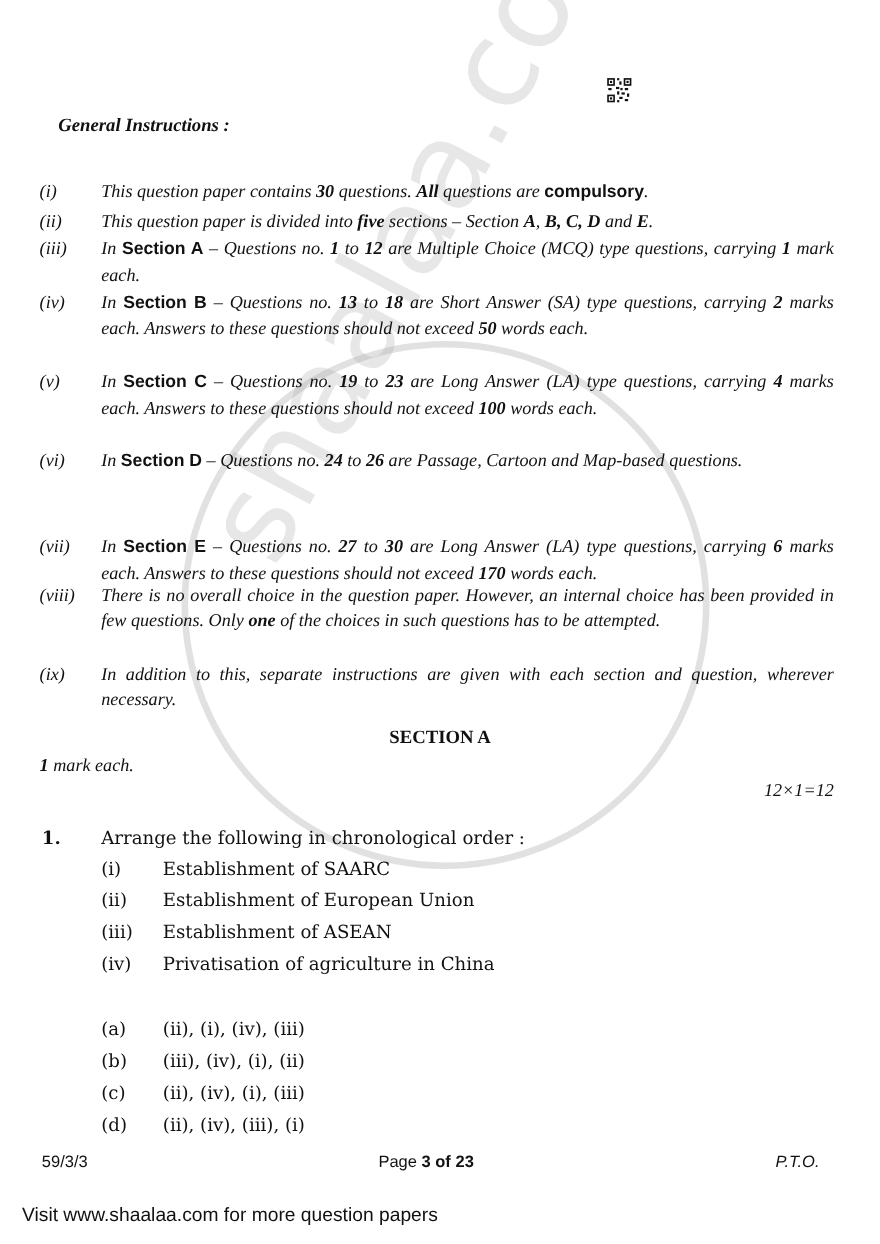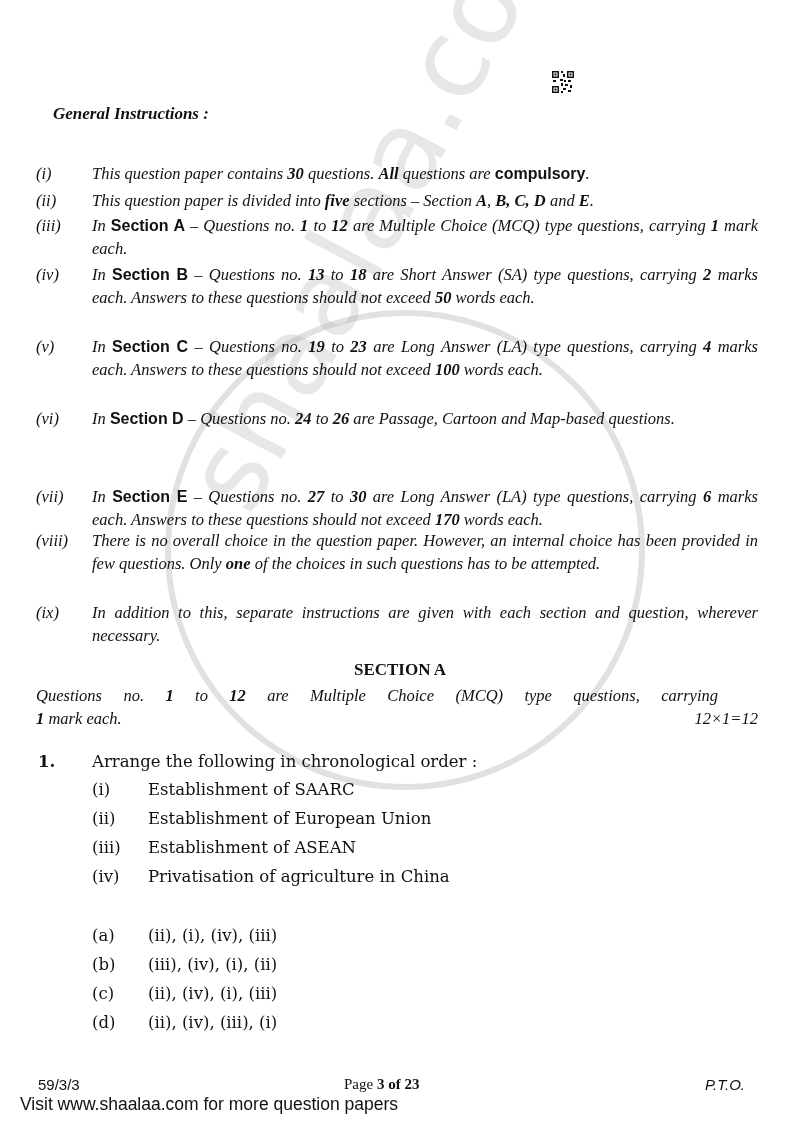--- a/index.html
+++ b/index.html
@@ -33,21 +33,21 @@
   .section-desc .line1 { text-align: justify; text-align-last: justify; width: 682px; }
   .section-desc .marks { position: absolute; right: 0; top: 22.5px; margin-left: 36px; }
 
   .q { position: absolute; left: 38px; top: 752px; font-size: 16.5px; }
   .q .qnum { position: absolute; left: 0; top: 0; font-weight: bold; }
   .q .qtext { position: absolute; left: 54px; top: 0; white-space: nowrap; }
   .item { position: absolute; left: 54px; font-size: 16.5px; white-space: nowrap; }
   .item .lbl { position: absolute; left: 0; top: 0; }
   .item .val { position: absolute; left: 56px; top: 0; }
 
-  .footer { position: absolute; top: 1048px; font-size: 15px; margin-top: 28px; }
+  .footer { position: absolute; top: 1048px; font-size: 15px; }
   .visit  { position: absolute; left: 20px; top: 1094px; font-size: 17.5px; }
 </style>
 </head>
 <body>
 
 <div class="page">
 
   <svg class="qr" viewBox="0 0 24 24" xmlns="http://www.w3.org/2000/svg">
     <rect x="0" y="0" width="24" height="24" fill="#fff"></rect>
     <rect x="1" y="1" width="7" height="7" fill="#111"></rect>
@@ -112,21 +112,20 @@
         <div class="txt">There is no overall choice in the question paper. However, an internal choice has been provided in few questions. Only <b>one</b> of the choices in such questions has to be attempted.</div>
       </div>
       <div class="instr times" style="top: 602px;">
         <span class="num">(ix)</span>
         <div class="txt">In addition to this, separate instructions are given with each section and question, wherever necessary.</div>
       </div>
     </div>
 
   <div class="section-title times">SECTION A</div>
   <div class="section-desc times">
-    <div class="line1" id="sa-line1">Questions no. <b>1</b> to <b>12</b> are Multiple Choice (MCQ) type questions, carrying</div>
     <div id="sa-line2"><b>1</b> mark each.</div>
     <div class="marks">12×1=12</div>
   </div>
 
   <div class="q serif">
     <span class="qnum">1.</span>
     <span class="qtext">Arrange the following in chronological order :</span>
   </div>
 
   <div class="item serif" style="top:780px; left:92px;">
@@ -158,19 +157,19 @@
   <div class="item serif" style="top:984px; left:92px;">
     <span class="lbl">(c)</span>
     <span class="val">(ii), (iv), (i), (iii)</span>
   </div>
   <div class="item serif" style="top:1013px; left:92px;">
     <span class="lbl">(d)</span>
     <span class="val">(ii), (iv), (iii), (i)</span>
   </div>
 
   <div class="footer sans" style="left:38px;">59/3/3</div>
-  <div class="footer sans" style="left:344px;font-family:Liberation Serif, serif;">
+  <div class="footer sans" style="left:344px;">
     <span>Page </span><b>3</b><b> of </b><b>23</b>
   </div>
   <div class="footer sans" style="left:705px; font-style:italic;">P.T.O.</div>
 
   <div class="visit sans">Visit www.shaalaa.com for more question papers</div>
 </div>
 
 </body></html>

